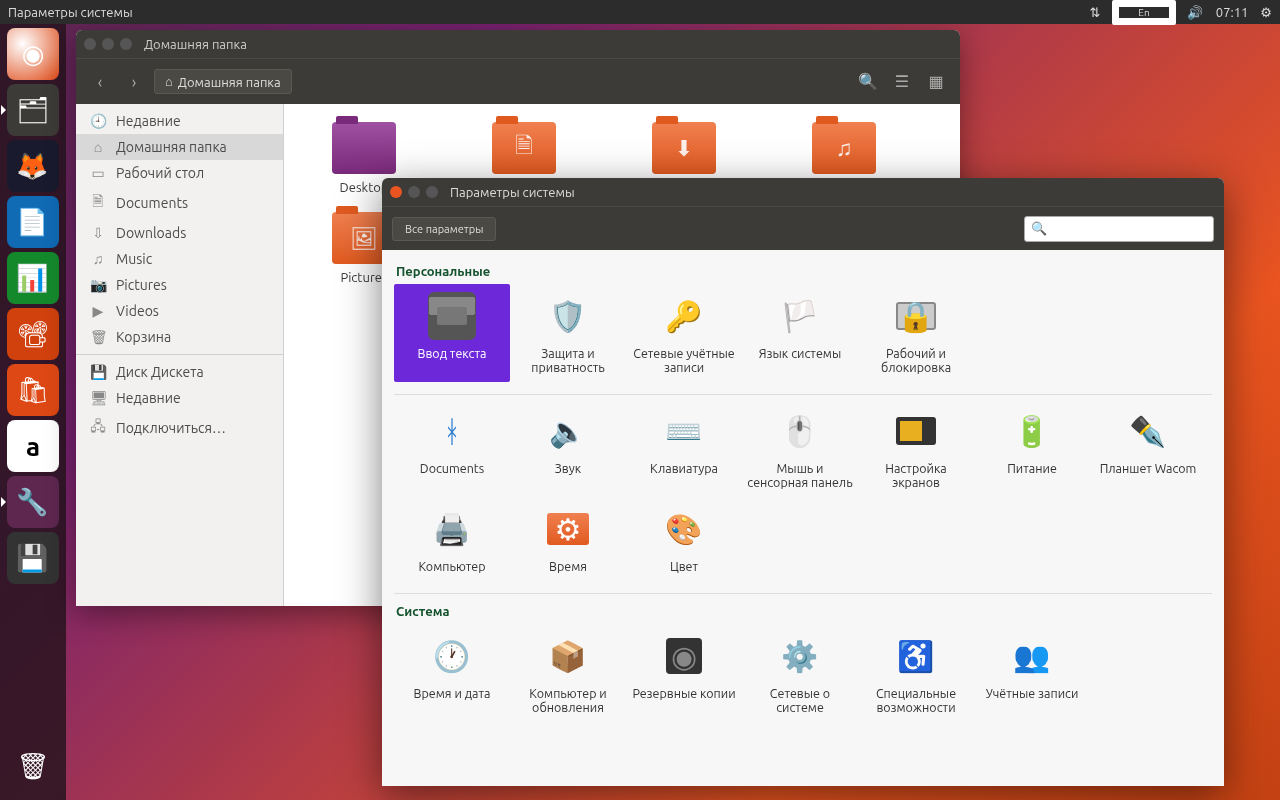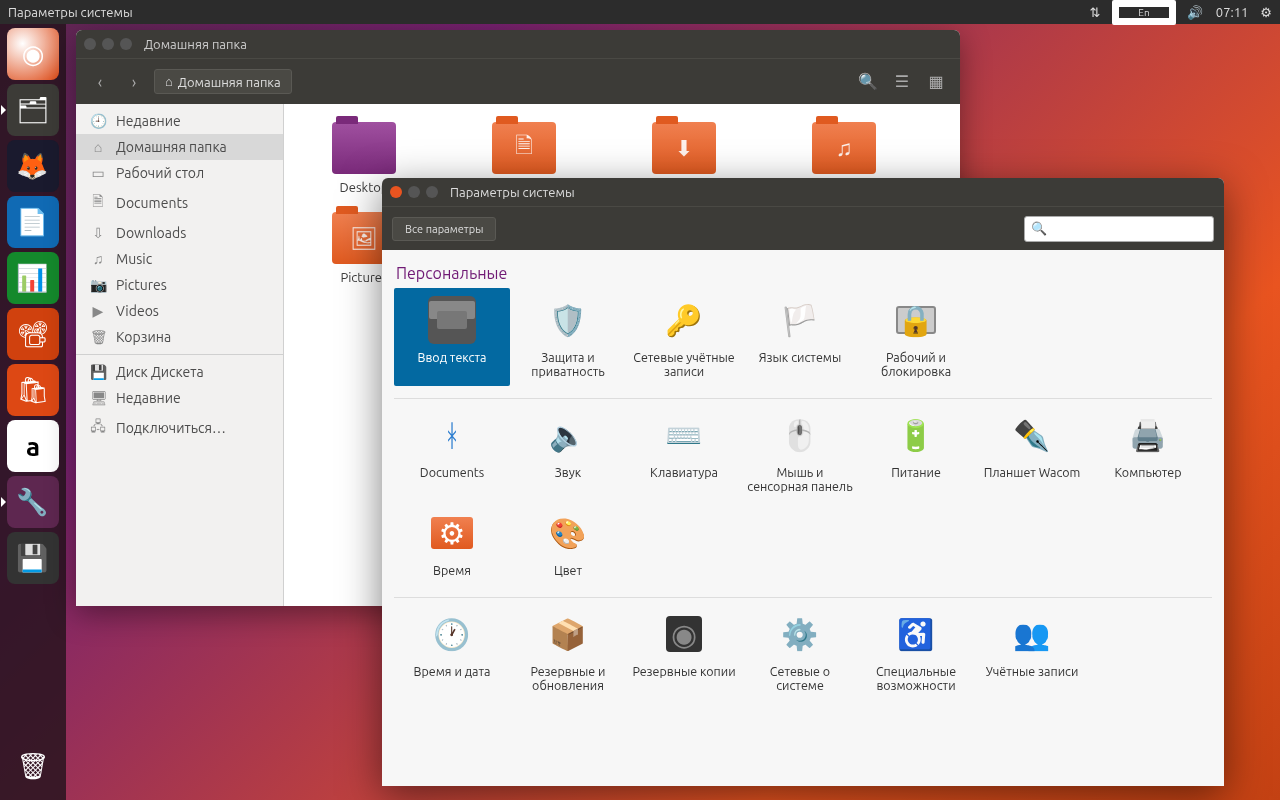--- a/index.html
+++ b/index.html
@@ -30,25 +30,25 @@
 .folder.purple{background:linear-gradient(#a050a0,#7a2a7a)}
 .folder.purple:before{background:#7a2a7a}
 .fbadge{position:absolute;inset:0;display:flex;align-items:center;justify-content:center;font-size:22px;color:rgba(255,255,255,.9)}
 .syswin{position:absolute;top:178px;left:382px;width:842px;height:608px;background:#f7f7f7;border-radius:6px 6px 0 0;box-shadow:0 10px 40px rgba(0,0,0,.5);z-index:80;overflow:hidden;display:flex;flex-direction:column}
 .sw-title{height:28px;background:#3c3b37;display:flex;align-items:center;padding:0 8px;color:#ddd;gap:6px;font-size:13px}
 .wclose{background:#e95420}
 .sw-tool{height:44px;background:#3c3b37;border-top:1px solid #4a4944;display:flex;align-items:center;padding:0 10px;gap:8px}
 .allbtn{background:#4a4944;border:1px solid #5a5954;border-radius:3px;padding:5px 12px;color:#ddd;font-size:11px}
 .sw-search{margin-left:auto;width:190px;height:26px;background:#fff;border:1px solid #aaa;border-radius:3px;display:flex;align-items:center;padding:0 6px;color:#888}
 .sw-body{flex:1;overflow-y:auto;background:#f7f7f7;padding:8px 12px 0}
-.cat{padding:6px 2px;color:#701a75;font-size:16px;font-weight:400}
+.cat{padding:6px 2px;color:#14532d;font-size:13px;font-weight:700}
 .catgrid{display:flex;flex-wrap:wrap;gap:0;border-bottom:1px solid #ddd;padding-bottom:12px;margin-bottom:4px}
 .catgrid:last-child{border-bottom:none}
 .sitem{width:116px;padding:8px 4px;text-align:center;font-size:12.5px;color:#333;border-radius:2px}
-.sitem.sel{background:#0369a1;color:#fff}
+.sitem.sel{background:#6d28d9;color:#fff}
 .simg{width:48px;height:48px;margin:0 auto 6px;display:flex;align-items:center;justify-content:center;font-size:30px;border-radius:6px}
 .si-kbd{background:#555}.si-kbd:after{content:"";display:block;width:30px;height:18px;background:#777;border-radius:2px;box-shadow:-8px -10px 0 #888,8px -10px 0 #888}
 </style>
 </head>
 <body>
 
 <div class="topbar">
   <span>Параметры системы</span>
   <div class="spacer"></div>
   <span class="ind">⇅</span>
@@ -231,20 +231,28 @@
         </div>
         <div class="sitem">
           <div class="simg">⌨️</div>
           <div>Клавиатура</div>
         </div>
         <div class="sitem">
           <div class="simg">🖱️</div>
           <div>Мышь и сенсорная панель</div>
         </div>
         <div class="sitem">
+          <div class="simg">
+            <div style="width:40px;height:28px;background:#333;border-radius:3px;position:relative">
+              <div style="position:absolute;top:4px;left:4px;right:14px;bottom:4px;background:#e8b020"></div>
+            </div>
+          </div>
+          <div>Настройка экранов</div>
+        </div>
+        <div class="sitem">
           <div class="simg">🔋</div>
           <div>Питание</div>
         </div>
         <div class="sitem">
           <div class="simg">✒️</div>
           <div>Планшет Wacom</div>
         </div>
         <div class="sitem">
           <div class="simg">🖨️</div>
           <div>Компьютер</div>
@@ -253,28 +261,29 @@
           <div class="simg">
             <div style="width:42px;height:32px;background:linear-gradient(#f08050,#e05a20);border-radius:3px;display:flex;align-items:center;justify-content:center;color:#fff">⚙</div>
           </div>
           <div>Время</div>
         </div>
         <div class="sitem">
           <div class="simg">🎨</div>
           <div>Цвет</div>
         </div>
       </div>
+      <div class="cat">Система</div>
       <div class="catgrid">
         <div class="sitem">
           <div class="simg">🕐</div>
           <div>Время и дата</div>
         </div>
         <div class="sitem">
           <div class="simg">📦</div>
-          <div>Резервные и обновления</div>
+          <div>Компьютер и обновления</div>
         </div>
         <div class="sitem">
           <div class="simg">
             <div style="width:36px;height:36px;background:#333;border-radius:4px;display:flex;align-items:center;justify-content:center;color:#888">◉</div>
           </div>
           <div>Резервные копии</div>
         </div>
         <div class="sitem">
           <div class="simg" style="color:#999">⚙️</div>
           <div>Сетевые о системе</div>

